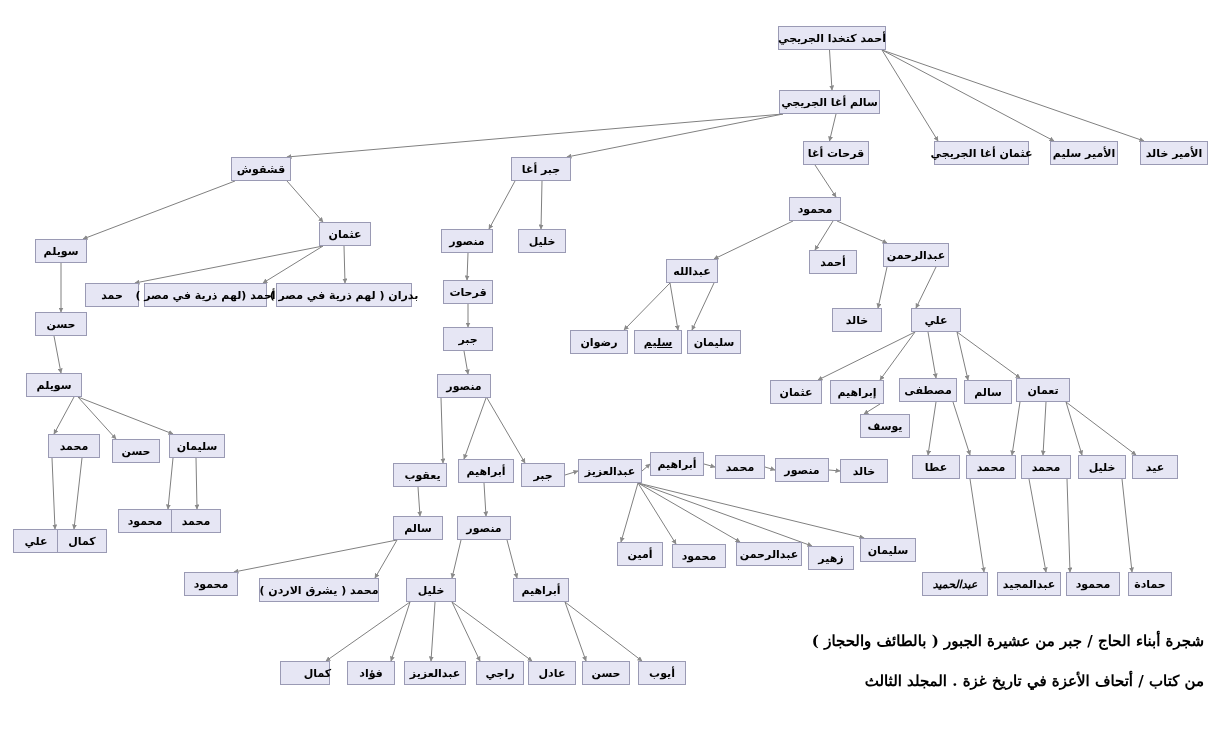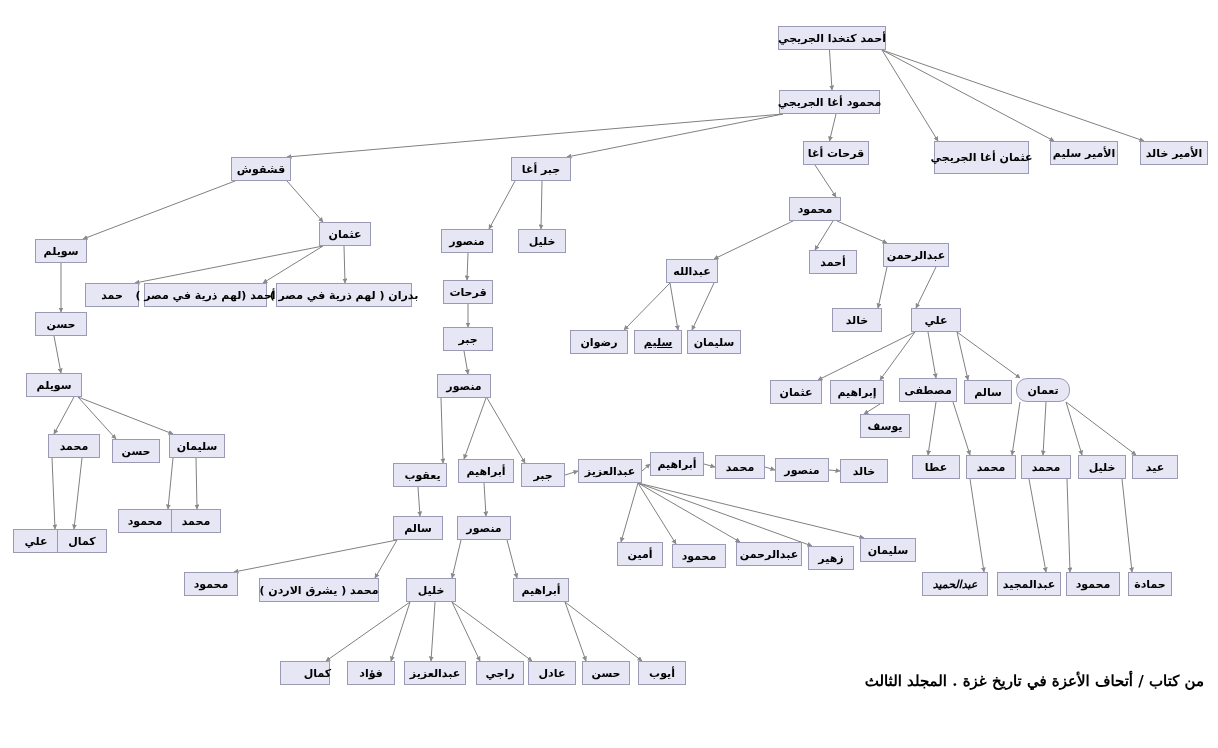--- a/index.html
+++ b/index.html
@@ -140,22 +140,22 @@
         <line x1="638" y1="483" x2="621" y2="542" stroke="#808080" stroke-width="1" marker-end="url(#arrow)"></line>
         <line x1="638" y1="483" x2="676" y2="544" stroke="#808080" stroke-width="1" marker-end="url(#arrow)"></line>
         <line x1="638" y1="483" x2="740" y2="542" stroke="#808080" stroke-width="1" marker-end="url(#arrow)"></line>
         <line x1="638" y1="483" x2="812" y2="546" stroke="#808080" stroke-width="1" marker-end="url(#arrow)"></line>
         <line x1="638" y1="483" x2="864" y2="538" stroke="#808080" stroke-width="1" marker-end="url(#arrow)"></line>
       </g>
   </svg>
 
   <div id="node-layer">
       <div class="node" style="left: 778px; top: 26px; width: 108px; height: 24px; background: rgb(230, 230, 244); border-color: rgb(154, 154, 180);">أحمد كتخدا الجريجي</div>
-      <div class="node" style="left: 779px; top: 90px; width: 101px; height: 24px; background: rgb(230, 230, 244); border-color: rgb(154, 154, 180);">محمود أغا الجريجي</div>
-      <div class="node" style="left: 934px; top: 141px; width: 95px; height: 33px; background: rgb(230, 230, 244); border-color: rgb(154, 154, 180); text-align: right;">عثمان أغا الجريجي</div>
+      <div class="node" style="left: 779px; top: 90px; width: 101px; height: 24px; background: rgb(230, 230, 244); border-color: rgb(154, 154, 180);">سالم أغا الجريجي</div>
+      <div class="node" style="left: 934px; top: 141px; width: 95px; height: 24px; background: rgb(230, 230, 244); border-color: rgb(154, 154, 180); text-align: right;">عثمان أغا الجريجي</div>
       <div class="node" style="left: 1050px; top: 141px; width: 68px; height: 24px; background: rgb(230, 230, 244); border-color: rgb(154, 154, 180);">الأمير سليم</div>
       <div class="node" style="left: 1140px; top: 141px; width: 68px; height: 24px; background: rgb(230, 230, 244); border-color: rgb(154, 154, 180);">الأمير خالد</div>
       <div class="node" style="left: 803px; top: 141px; width: 66px; height: 24px; background: rgb(230, 230, 244); border-color: rgb(154, 154, 180);">قرحات أغا</div>
       <div class="node" style="left: 231px; top: 157px; width: 60px; height: 24px; background: rgb(230, 230, 244); border-color: rgb(154, 154, 180);">قشقوش</div>
       <div class="node" style="left: 511px; top: 157px; width: 60px; height: 24px; background: rgb(230, 230, 244); border-color: rgb(154, 154, 180);">جبر أغا</div>
       <div class="node" style="left: 319px; top: 222px; width: 52px; height: 24px; background: rgb(230, 230, 244); border-color: rgb(154, 154, 180);">عثمان</div>
       <div class="node" style="left: 789px; top: 197px; width: 52px; height: 24px; background: rgb(230, 230, 244); border-color: rgb(154, 154, 180);">محمود</div>
       <div class="node" style="left: 35px; top: 239px; width: 52px; height: 24px; background: rgb(230, 230, 244); border-color: rgb(154, 154, 180);">سويلم</div>
       <div class="node" style="left: 441px; top: 229px; width: 52px; height: 24px; background: rgb(230, 230, 244); border-color: rgb(154, 154, 180);">منصور</div>
       <div class="node" style="left: 518px; top: 229px; width: 48px; height: 24px; background: rgb(230, 230, 244); border-color: rgb(154, 154, 180);">خليل</div>
@@ -172,21 +172,21 @@
       <div class="node" style="left: 570px; top: 330px; width: 58px; height: 24px; background: rgb(230, 230, 244); border-color: rgb(154, 154, 180);">رضوان</div>
       <div class="node" style="left: 634px; top: 330px; width: 48px; height: 24px; background: rgb(230, 230, 244); border-color: rgb(154, 154, 180); text-decoration: underline;">سليم</div>
       <div class="node" style="left: 687px; top: 330px; width: 54px; height: 24px; background: rgb(230, 230, 244); border-color: rgb(154, 154, 180);">سليمان</div>
       <div class="node" style="left: 443px; top: 327px; width: 50px; height: 24px; background: rgb(230, 230, 244); border-color: rgb(154, 154, 180);">جبر</div>
       <div class="node" style="left: 26px; top: 373px; width: 56px; height: 24px; background: rgb(230, 230, 244); border-color: rgb(154, 154, 180);">سويلم</div>
       <div class="node" style="left: 437px; top: 374px; width: 54px; height: 24px; background: rgb(230, 230, 244); border-color: rgb(154, 154, 180);">منصور</div>
       <div class="node" style="left: 770px; top: 380px; width: 52px; height: 24px; background: rgb(230, 230, 244); border-color: rgb(154, 154, 180);">عثمان</div>
       <div class="node" style="left: 830px; top: 380px; width: 54px; height: 24px; background: rgb(230, 230, 244); border-color: rgb(154, 154, 180);">إبراهيم</div>
       <div class="node" style="left: 899px; top: 378px; width: 58px; height: 24px; background: rgb(230, 230, 244); border-color: rgb(154, 154, 180);">مصطفى</div>
       <div class="node" style="left: 964px; top: 380px; width: 48px; height: 24px; background: rgb(230, 230, 244); border-color: rgb(154, 154, 180);">سالم</div>
-      <div class="node" style="left: 1016px; top: 378px; width: 54px; height: 24px; background: rgb(230, 230, 244); border-color: rgb(154, 154, 180); border-radius: 11px;">تعمان</div>
+      <div class="node" style="left: 1016px; top: 378px; width: 54px; height: 24px; background: rgb(230, 230, 244); border-color: rgb(154, 154, 180);">تعمان</div>
       <div class="node" style="left: 860px; top: 414px; width: 50px; height: 24px; background: rgb(230, 230, 244); border-color: rgb(154, 154, 180);">يوسف</div>
       <div class="node" style="left: 48px; top: 434px; width: 52px; height: 24px; background: rgb(230, 230, 244); border-color: rgb(154, 154, 180);">محمد</div>
       <div class="node" style="left: 112px; top: 439px; width: 48px; height: 24px; background: rgb(230, 230, 244); border-color: rgb(154, 154, 180);">حسن</div>
       <div class="node" style="left: 169px; top: 434px; width: 56px; height: 24px; background: rgb(230, 230, 244); border-color: rgb(154, 154, 180);">سليمان</div>
       <div class="node" style="left: 393px; top: 463px; width: 54px; height: 24px; background: rgb(230, 230, 244); border-color: rgb(154, 154, 180); padding-left: 8px;">يعقوب</div>
       <div class="node" style="left: 458px; top: 459px; width: 56px; height: 24px; background: rgb(230, 230, 244); border-color: rgb(154, 154, 180);">أبراهيم</div>
       <div class="node" style="left: 521px; top: 463px; width: 44px; height: 24px; background: rgb(230, 230, 244); border-color: rgb(154, 154, 180);">جبر</div>
       <div class="node" style="left: 578px; top: 459px; width: 64px; height: 24px; background: rgb(230, 230, 244); border-color: rgb(154, 154, 180);">عبدالعزيز</div>
       <div class="node" style="left: 650px; top: 452px; width: 54px; height: 24px; background: rgb(230, 230, 244); border-color: rgb(154, 154, 180);">أبراهيم</div>
       <div class="node" style="left: 715px; top: 455px; width: 50px; height: 24px; background: rgb(230, 230, 244); border-color: rgb(154, 154, 180);">محمد</div>
@@ -218,15 +218,16 @@
       <div class="node" style="left: 1128px; top: 572px; width: 44px; height: 24px; background: rgb(230, 230, 244); border-color: rgb(154, 154, 180);">حمادة</div>
       <div class="node" style="left: 280px; top: 661px; width: 50px; height: 24px; background: rgb(230, 230, 244); border-color: rgb(154, 154, 180); padding-left: 28px;">كمال</div>
       <div class="node" style="left: 347px; top: 661px; width: 48px; height: 24px; background: rgb(230, 230, 244); border-color: rgb(154, 154, 180);">فؤاد</div>
       <div class="node" style="left: 404px; top: 661px; width: 62px; height: 24px; background: rgb(230, 230, 244); border-color: rgb(154, 154, 180);">عبدالعزيز</div>
       <div class="node" style="left: 476px; top: 661px; width: 48px; height: 24px; background: rgb(230, 230, 244); border-color: rgb(154, 154, 180);">راجي</div>
       <div class="node" style="left: 528px; top: 661px; width: 48px; height: 24px; background: rgb(230, 230, 244); border-color: rgb(154, 154, 180);">عادل</div>
       <div class="node" style="left: 582px; top: 661px; width: 48px; height: 24px; background: rgb(230, 230, 244); border-color: rgb(154, 154, 180);">حسن</div>
       <div class="node" style="left: 638px; top: 661px; width: 48px; height: 24px; background: rgb(230, 230, 244); border-color: rgb(154, 154, 180);">أيوب</div>
     </div>
 
+  <div class="caption" id="caption-line-1">شجرة أبناء الحاج / جبر من عشيرة الجبور ( بالطائف والحجاز )</div>
   <div class="caption" id="caption-line-2">من كتاب / أتحاف الأعزة في تاريخ غزة . المجلد الثالث</div>
 
 </div>
 
 </body></html>

